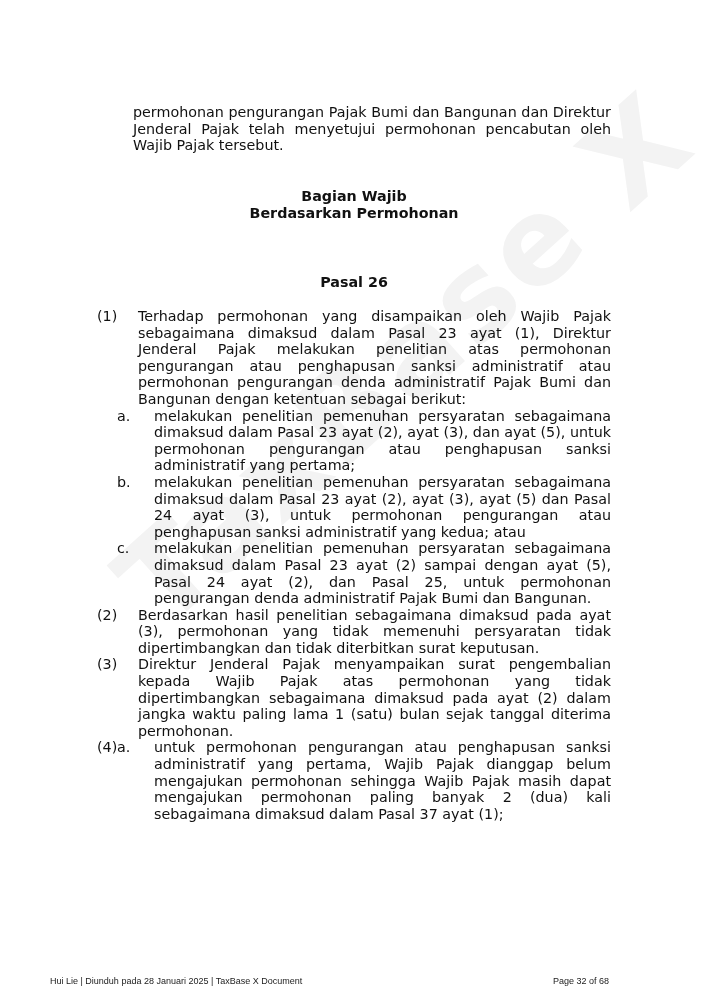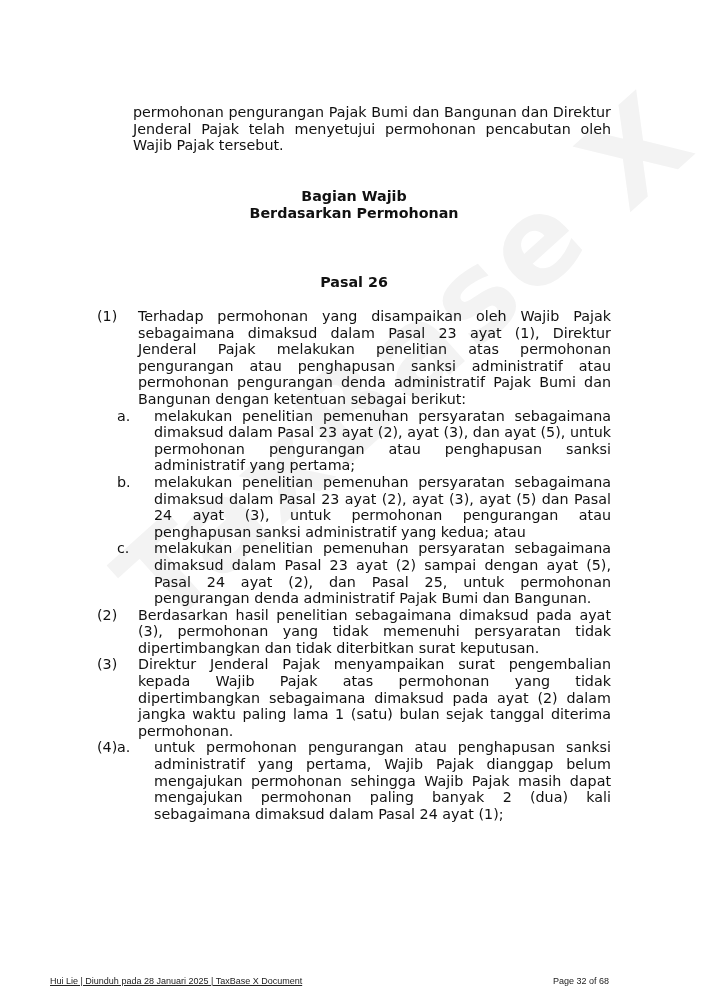--- a/index.html
+++ b/index.html
@@ -28,21 +28,21 @@
     .item .marker { width: 20px; flex: none; }
     .item .body { flex: 1; }
     .sub { display: flex; }
     .sub .marker { width: 16px; flex: none; }
     .sub .body { flex: 1; }
     .jline { text-align: justify; margin-left: 21px; }
     .footer {
       position: absolute; top: 972px; font-family: "Liberation Sans", sans-serif;
       font-size: 9px; color: #222;
     }
-    .footer-left { left: 50px; text-decoration: underline; }
+    .footer-left { left: 50px; }
     .footer-right { right: 50px; }
   </style>
 </head>
 <body>
 
 <div class="watermark">TaxBase X</div>
 
 <div class="page">
 
   <p class="text lead" style="margin:0">permohonan pengurangan Pajak Bumi dan Bangunan dan Direktur Jenderal Pajak telah menyetujui permohonan pencabutan oleh Wajib Pajak tersebut.</p>
@@ -82,21 +82,21 @@
     <div class="item">
       <span class="marker">(3)</span>
       <div class="body jline">Direktur Jenderal Pajak menyampaikan surat pengembalian kepada Wajib Pajak atas permohonan yang tidak dipertimbangkan sebagaimana dimaksud pada ayat (2) dalam jangka waktu paling lama 1 (satu) bulan sejak tanggal diterima permohonan.</div>
     </div>
 
     <div class="item">
       <span class="marker">(4)</span>
       <div class="body">
         <div class="sub">
           <span class="marker">a.</span>
-          <div class="body jline">untuk permohonan pengurangan atau penghapusan sanksi administratif yang pertama, Wajib Pajak dianggap belum mengajukan permohonan sehingga Wajib Pajak masih dapat mengajukan permohonan paling banyak 2 (dua) kali sebagaimana dimaksud dalam Pasal 24 ayat (1);</div>
+          <div class="body jline">untuk permohonan pengurangan atau penghapusan sanksi administratif yang pertama, Wajib Pajak dianggap belum mengajukan permohonan sehingga Wajib Pajak masih dapat mengajukan permohonan paling banyak 2 (dua) kali sebagaimana dimaksud dalam Pasal 37 ayat (1);</div>
         </div>
       </div>
     </div>
   </div>
 
   <div class="footer footer-left">Hui Lie | Diunduh pada 28 Januari 2025 | TaxBase X Document</div>
   <div class="footer footer-right">Page 32 of 68</div>
 </div>
 
 </body></html>

